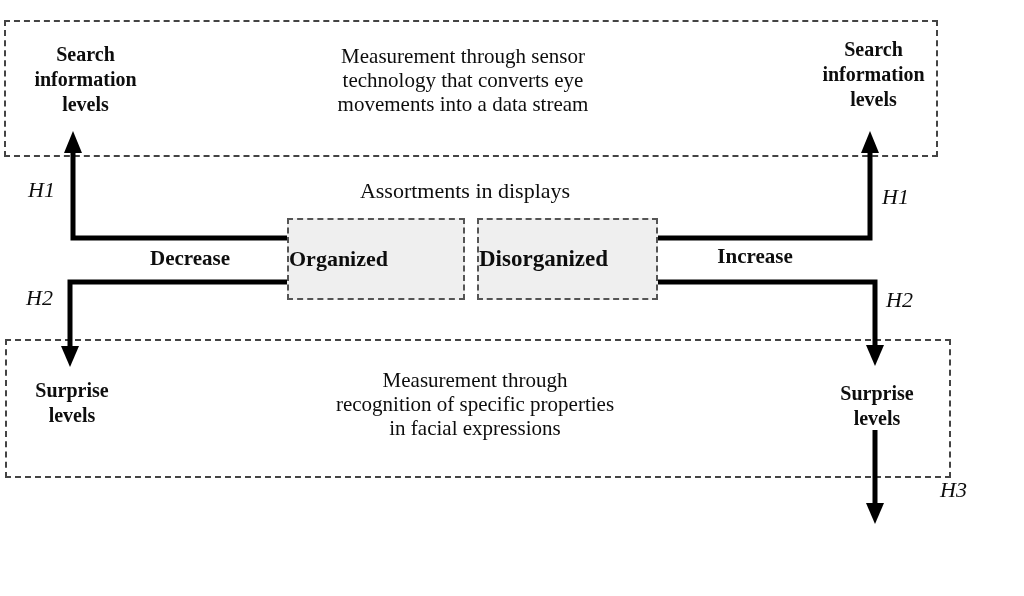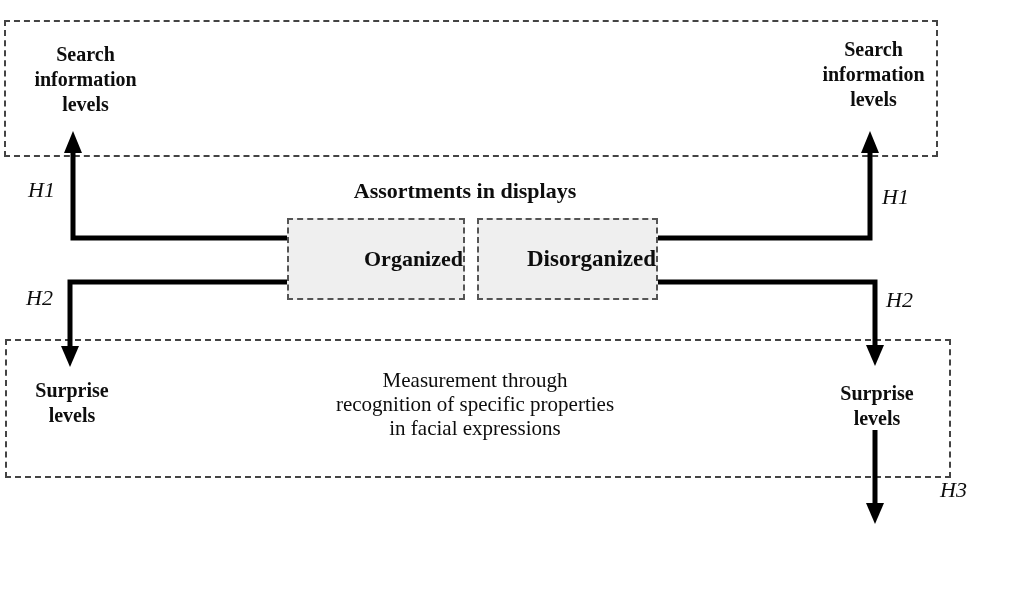--- a/index.html
+++ b/index.html
@@ -38,36 +38,36 @@
     text-align: center;
     white-space: pre-line;
     z-index: 4;
   }
   .gray-box {
     position: absolute;
     background: #efefef;
     border: 2px dashed #555555;
     display: flex;
     align-items: center;
-    justify-content: flex-end;
+    justify-content: flex-start;
     text-align: center;
     font-weight: bold;
     z-index: 3;
   }
   .organized-box    { left: 287px; top: 201px; width: 174px; height: 78px; font-size: 22px; }
   .disorganized-box { left: 477px; top: 201px; width: 177px; height: 78px; font-size: 23px; }
   .choice-box {
     left: 733px; top: 509px; width: 281px; height: 78px;
     font-size: 24px; line-height: 30px; white-space: pre-line;
   }
   .section-title {
     position: absolute;
     left: 320px; top: 161px; width: 290px;
     text-align: center;
-    font-weight: bold;
+    font-weight: normal;
     font-size: 22px;
     z-index: 4;
   }
   .flow-label {
     position: absolute;
     font-weight: bold;
     font-size: 21px;
     text-align: center;
     width: 140px;
     z-index: 4;
@@ -113,35 +113,40 @@
       <polygon points="870,114 861,136 879,136"></polygon>
       <polygon points="875,349 866,328 884,328"></polygon>
       <polygon points="875,507 866,486 884,486"></polygon>
     </g>
   </svg>
 
   <div class="panel top-panel">
     <div class="node-label tp-left">Search
 information
 levels</div>
+    <div class="desc tp-desc">Measurement through sensor
+technology that converts eye
+movements into a data stream</div>
     <div class="node-label tp-right">Search
 information
 levels</div>
   </div>
 
   <div class="section-title">Assortments in displays</div>
 
   <div class="gray-box organized-box">
     <span>Organized</span>
   </div>
 
   <div class="gray-box disorganized-box">
     <span>Disorganized</span>
   </div>
 
+  <div class="flow-label decrease-label">Decrease</div>
+  <div class="flow-label increase-label">Increase</div>
 
   <div class="hyp-label h1-left">H1</div>
   <div class="hyp-label h2-left">H2</div>
   <div class="hyp-label h1-right">H1</div>
   <div class="hyp-label h2-right">H2</div>
   <div class="hyp-label h3-label">H3</div>
 
   <div class="panel bottom-panel">
     <div class="node-label bp-left">Surprise
 levels</div>

